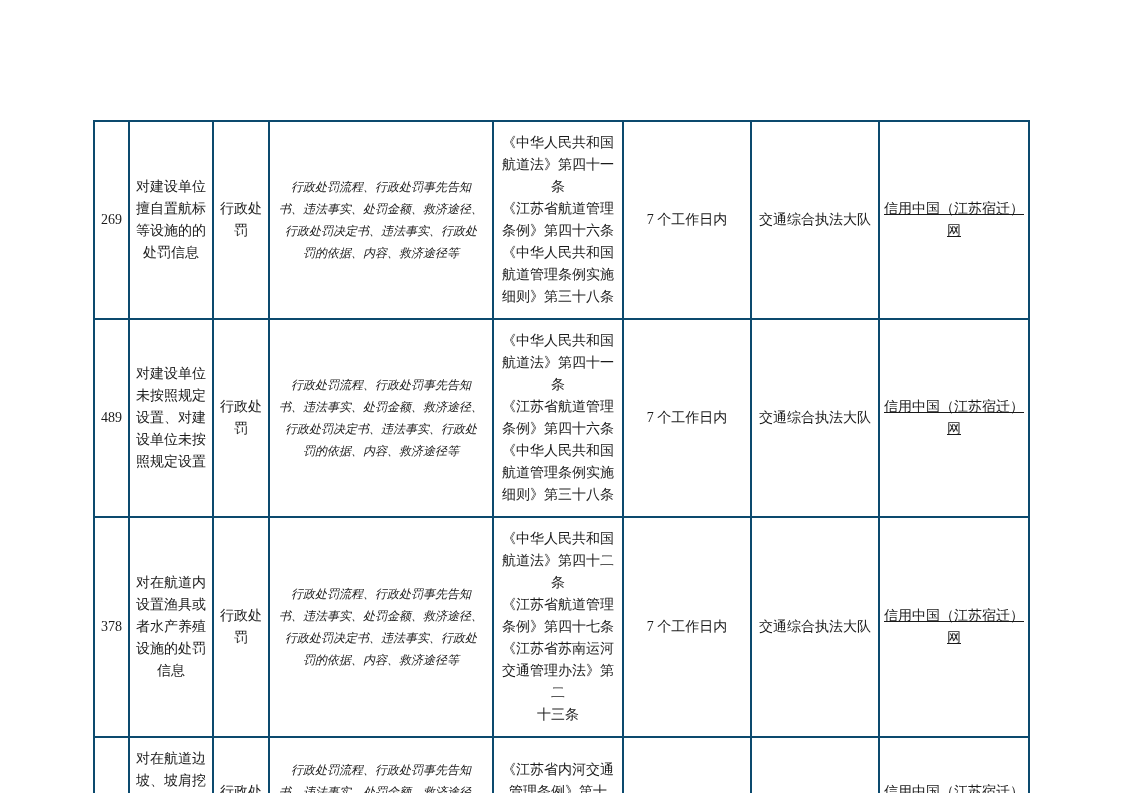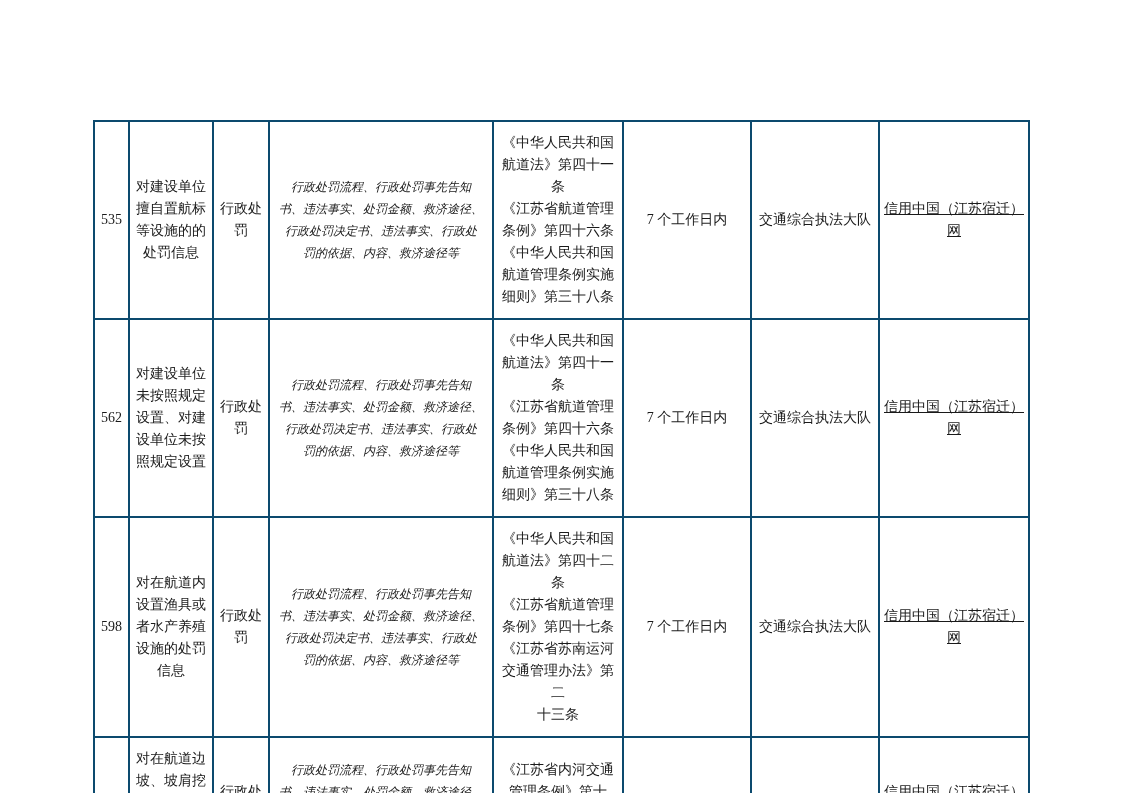--- a/index.html
+++ b/index.html
@@ -63,59 +63,59 @@
       <col style="width:84px">
       <col style="width:56px">
       <col style="width:224px">
       <col style="width:130px">
       <col style="width:128px">
       <col style="width:128px">
       <col style="width:150px">
     </colgroup>
     <tbody>
       <tr class="r-a">
-        <td class="c-seq">535</td>
+        <td class="c-seq">269</td>
         <td class="c-item">对建设单位擅自置航标等设施的的处罚信息</td>
         <td class="c-cat">行政处罚</td>
         <td class="c-content">行政处罚流程、行政处罚事先告知
 书、违法事实、处罚金额、救济途径、
 行政处罚决定书、违法事实、行政处
 罚的依据、内容、救济途径等</td>
         <td class="c-legal">《中华人民共和国
 航道法》第四十一条
 《江苏省航道管理
 条例》第四十六条
 《中华人民共和国
 航道管理条例实施
 细则》第三十八条</td>
         <td class="c-time">7 个工作日内</td>
         <td class="c-dept">交通综合执法大队</td>
         <td class="c-site">信用中国（江苏宿迁）网</td>
       </tr>
       <tr class="r-b">
-        <td class="c-seq">562</td>
+        <td class="c-seq">489</td>
         <td class="c-item">对建设单位未按照规定设置、对建设单位未按照规定设置</td>
         <td class="c-cat">行政处罚</td>
         <td class="c-content">行政处罚流程、行政处罚事先告知
 书、违法事实、处罚金额、救济途径、
 行政处罚决定书、违法事实、行政处
 罚的依据、内容、救济途径等</td>
         <td class="c-legal">《中华人民共和国
 航道法》第四十一条
 《江苏省航道管理
 条例》第四十六条
 《中华人民共和国
 航道管理条例实施
 细则》第三十八条</td>
         <td class="c-time">7 个工作日内</td>
         <td class="c-dept">交通综合执法大队</td>
         <td class="c-site">信用中国（江苏宿迁）网</td>
       </tr>
       <tr class="r-c">
-        <td class="c-seq">598</td>
+        <td class="c-seq">378</td>
         <td class="c-item">对在航道内设置渔具或者水产养殖设施的处罚信息</td>
         <td class="c-cat">行政处罚</td>
         <td class="c-content">行政处罚流程、行政处罚事先告知
 书、违法事实、处罚金额、救济途径、
 行政处罚决定书、违法事实、行政处
 罚的依据、内容、救济途径等</td>
         <td class="c-legal">《中华人民共和国
 航道法》第四十二条
 《江苏省航道管理
 条例》第四十七条

